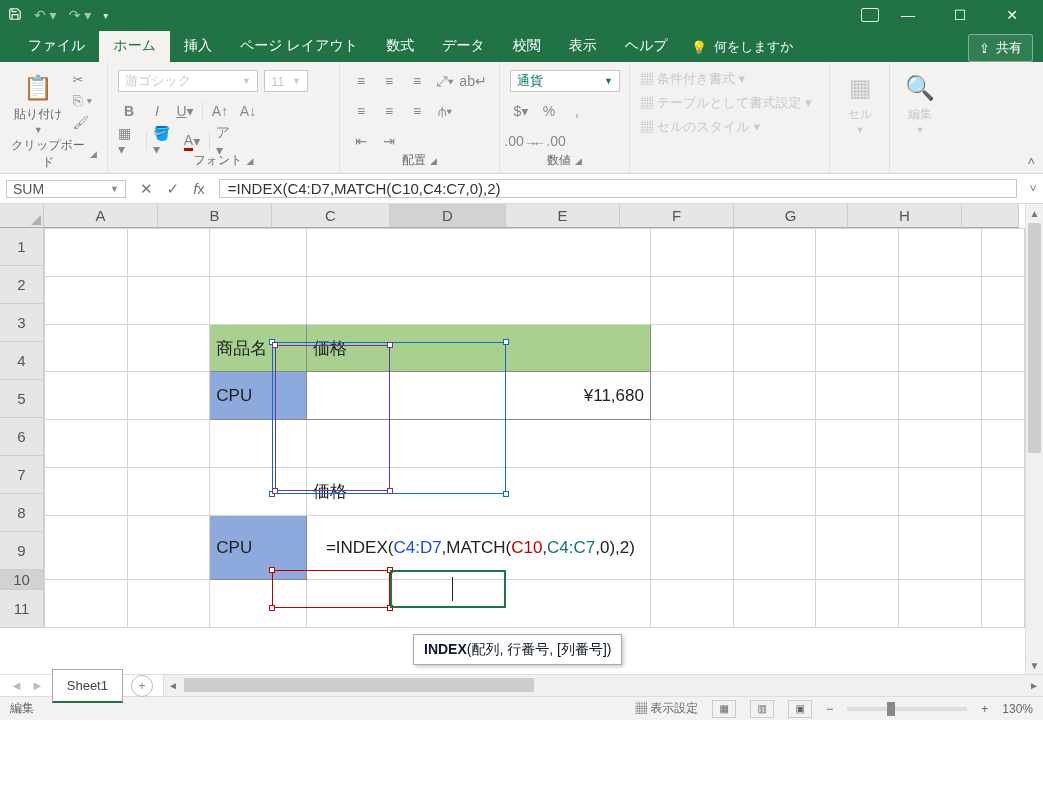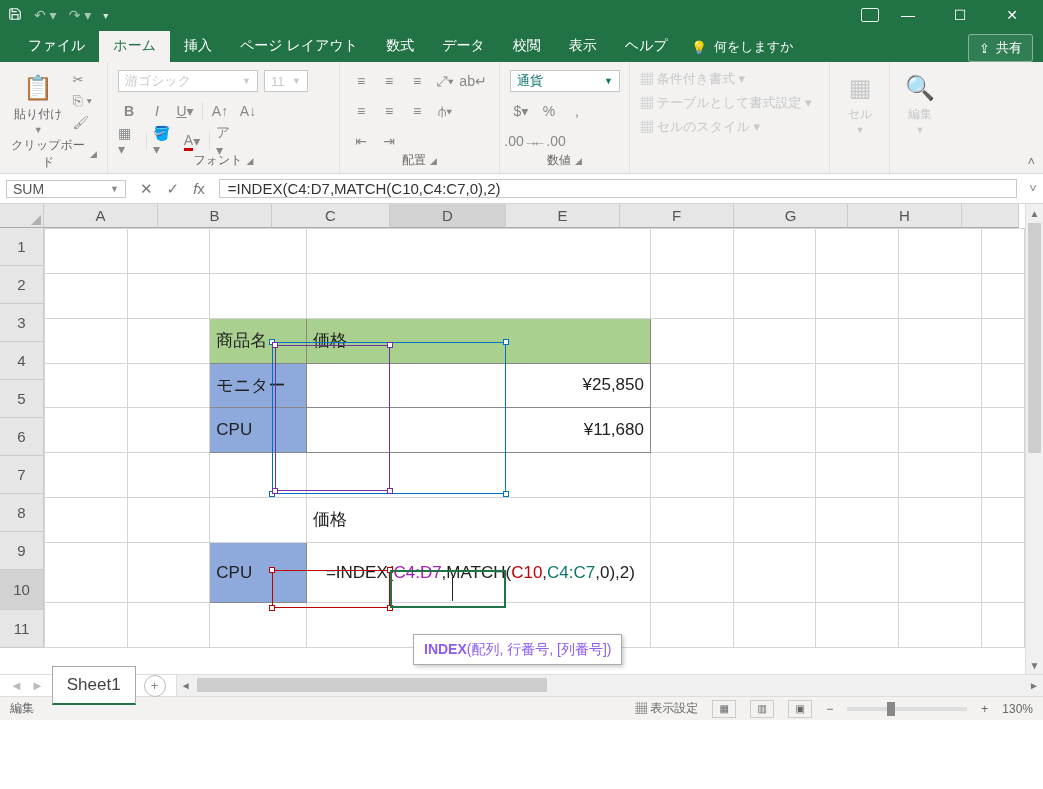--- a/index.html
+++ b/index.html
@@ -63,33 +63,33 @@
 .cell-blue { background:#8ea9db !important; border:1px solid #888 !important; }
 .cell-white-b { background:#fff !important; border:1px solid #888 !important; }
 
 .sel-range1 { position:absolute; border:1px solid #0070c0; pointer-events:none; }
 .sel-range2 { position:absolute; border:1px solid #7030a0; pointer-events:none; }
 .sel-range3 { position:absolute; border:1px solid #c00000; pointer-events:none; }
 .sel-active { position:absolute; border:2px solid #217346; pointer-events:none; }
 .cursor-line { position:absolute; width:1px; height:24px; background:#222; }
 
 .formula-cell { font-size:17px; white-space:nowrap; padding-left:4px; display:flex; align-items:center;}
-.formula-cell .c-blue{color:#a21caf;} .formula-cell .c-red{color:#c00000;} .formula-cell .c-purple{color:#0f766e;}
-
-
-.functip { position:absolute; background:#fff; border:1px solid #aaa; box-shadow:2px 2px 4px rgba(0,0,0,.2); font-size:14px; padding:4px 10px; color:#8b5cf6; line-height:1.5; }
+.formula-cell .c-blue{color:#1d4ed8;} .formula-cell .c-red{color:#c00000;} .formula-cell .c-purple{color:#0f766e;}
+
+
+.functip { position:absolute; background:#fff; border:1px solid #aaa; box-shadow:2px 2px 4px rgba(0,0,0,.2); font-size:14px; padding:4px 10px; color:#0f172a; line-height:1.5; }
 .functip b { font-weight:700; }
 
 
 .vscroll { width:18px; background:#f0f0f0; border-left:1px solid #ddd; display:flex; flex-direction:column; }
 .vscroll .arr { height:18px; display:flex; align-items:center; justify-content:center; color:#777; font-size:10px;}
 .vscroll .thumb { background:#cdcdcd; margin:1px 2px; border-radius:1px; }
 .hscroll-row { height:22px; display:flex; align-items:stretch; border-top:1px solid #ddd; background:#f0f0f0;}
 .hscroll-row .tabs-area { display:flex; align-items:center; gap:8px; padding:0 10px; background:#fff; border-right:1px solid #ddd;}
-.hscroll-row .sheet-tab { background:#fff; border:1px solid #aaa; border-bottom:2px solid #217346; padding:8px 14px; font-size:17px; }
+.hscroll-row .sheet-tab { background:#fff; border:1px solid #aaa; border-bottom:2px solid #217346; padding:8px 14px; font-size:13px; }
 .hscroll-row .addsheet { width:22px; height:22px; border:1px solid #bbb; border-radius:50%; display:flex; align-items:center; justify-content:center; color:#888;}
 .hscroll-row .track { flex:1; position:relative; }
 .hscroll-row .track .th { position:absolute; left:2px; top:3px; height:14px; width:350px; background:#cdcdcd;}
 .hscroll-row .arr { width:18px; display:flex; align-items:center; justify-content:center; color:#777; font-size:10px;}
 
 
 .status { height:24px; background:#f3f2f1; border-top:1px solid #ddd; display:flex; align-items:center; padding:0 10px; font-size:12px; color:#666; gap:14px;}
 .status .spacer{flex:1;}
 .status .viewbtn { width:24px; height:18px; border:1px solid #ccc; display:flex; align-items:center; justify-content:center; font-size:10px;}
 .status .slider { width:120px; height:4px; background:#ddd; position:relative; }
@@ -320,21 +320,21 @@
       <div style="display:flex;flex-direction:column">
         <div class="rowhdr" style="width:44px;height:38px">1</div>
         <div class="rowhdr" style="width:44px;height:38px">2</div>
         <div class="rowhdr" style="width:44px;height:38px">3</div>
         <div class="rowhdr" style="width:44px;height:38px">4</div>
         <div class="rowhdr" style="width:44px;height:38px">5</div>
         <div class="rowhdr" style="width:44px;height:38px">6</div>
         <div class="rowhdr" style="width:44px;height:38px">7</div>
         <div class="rowhdr" style="width:44px;height:38px">8</div>
         <div class="rowhdr" style="width:44px;height:38px">9</div>
-        <div class="rowhdr active" style="width:44px;height:40px">10</div>
+        <div class="rowhdr active" style="width:44px;height:20px">10</div>
         <div class="rowhdr" style="width:44px;height:38px">11</div>
       </div>
       <table class="sheet">
         <colgroup>
             <col style="width:114px">
             <col style="width:114px">
             <col style="width:118px">
             <col style="width:116px">
             <col style="width:114px">
             <col style="width:114px">
@@ -372,31 +372,20 @@
               <td class="hdr-green">価格</td>
               <td></td>
               <td></td>
               <td></td>
               <td></td>
               <td></td>
             </tr>
         <tr>
               <td></td>
               <td></td>
-              <td class="cell-blue">モニター</td>
-              <td class="cell-white-b num">¥25,850</td>
-              <td></td>
-              <td></td>
-              <td></td>
-              <td></td>
-              <td></td>
-            </tr>
-        <tr>
-              <td></td>
-              <td></td>
               <td class="cell-blue">CPU</td>
               <td class="cell-white-b num">¥11,680</td>
               <td></td>
               <td></td>
               <td></td>
               <td></td>
               <td></td>
             </tr>
         <tr>
               <td></td>

